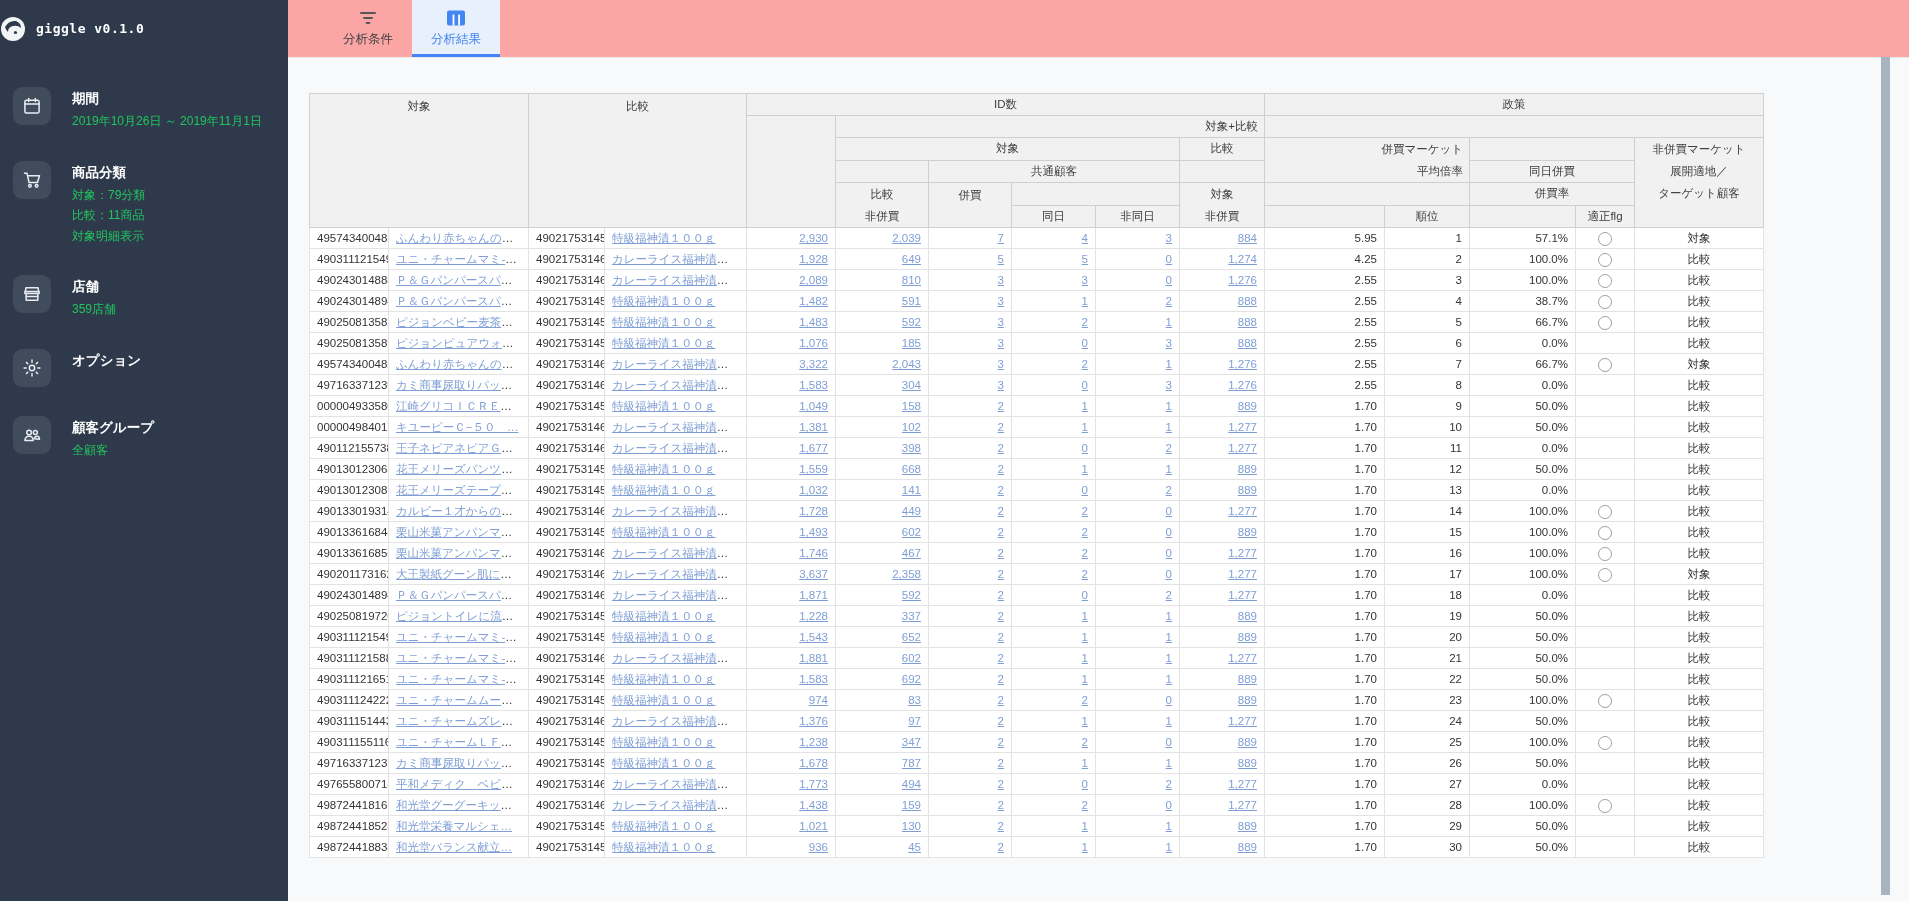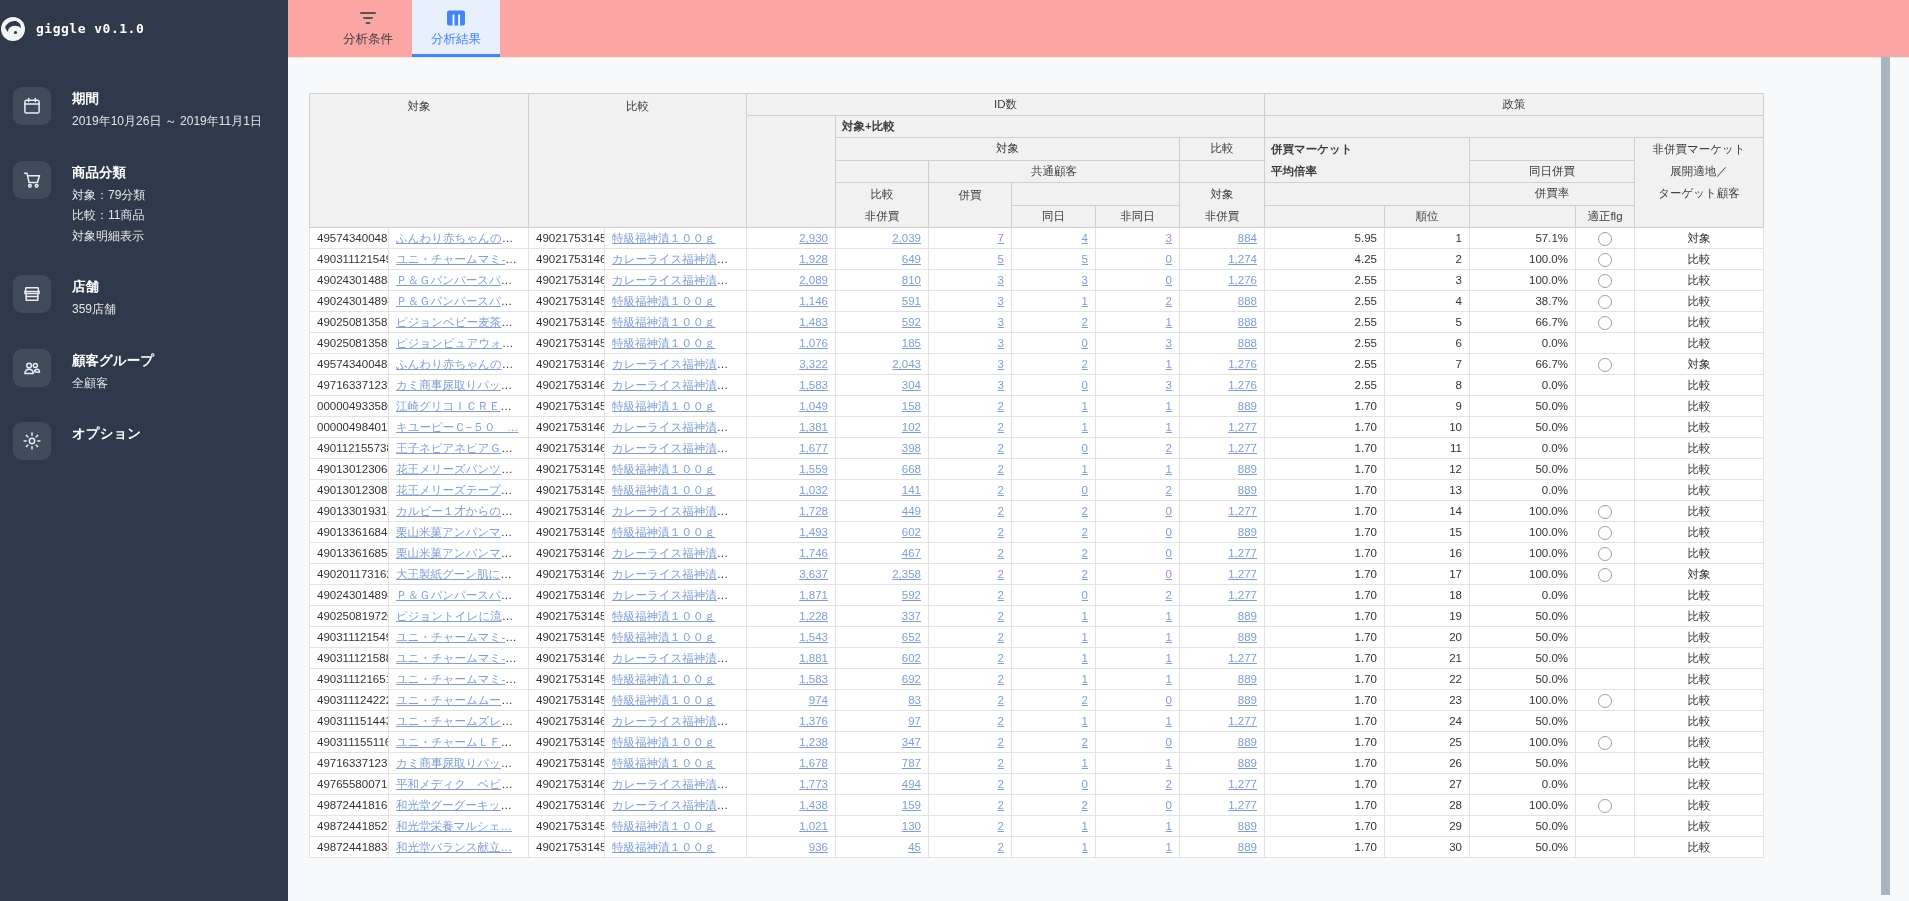--- a/index.html
+++ b/index.html
@@ -13,37 +13,37 @@
   .logo-row{height:57px;display:flex;align-items:center;gap:10px;}
   .logo-mark{width:26px;height:26px;flex:0 0 26px;}
   .logo-text{color:#fff;font-family:"DejaVu Sans Mono","Liberation Mono",monospace;font-size:13px;font-weight:bold;letter-spacing:.5px;}
   .side-sections{margin-top:30px;}
   .side-section{display:flex;padding:0 0 0 13px;margin-bottom:29px;cursor:pointer;}
   .icon-tile{width:38px;height:38px;flex:0 0 38px;border-radius:9px;background:rgba(255,255,255,.09);
     display:flex;align-items:center;justify-content:center;}
   .icon-tile svg{stroke:#e9edf3;fill:none;stroke-width:1.8;stroke-linecap:round;stroke-linejoin:round;}
   .side-body{margin-left:21px;padding-top:2px;min-width:0;}
   .side-title{color:#fff;font-size:13.5px;font-weight:bold;line-height:20px;margin-bottom:2px;}
-  .side-line{color:#e5e5e5;font-size:12px;line-height:20.5px;white-space:nowrap;}
+  .side-line{color:#22c55e;font-size:12px;line-height:20.5px;white-space:nowrap;}
   
   .topbar{position:absolute;left:288px;top:0;width:1826px;height:57px;background:#fca5a5;border-bottom:1px solid #e9eaec;z-index:2;}
   .tabs{position:absolute;left:36px;top:0;display:flex;height:57px;}
   .tab{width:88px;height:57px;box-sizing:border-box;display:flex;flex-direction:column;align-items:center;justify-content:center;gap:5px;
     font-size:12.5px;color:#3c4043;cursor:pointer;}
   .tab.active{background:#e8f0fe;color:#4285f4;border-bottom:3px solid #4285f4;padding-top:3px;}
   .top-actions{position:absolute;right:27px;top:0;height:57px;display:flex;align-items:center;gap:24px;}
   .avatar{width:30px;height:30px;border-radius:50%;cursor:pointer;
     background:radial-gradient(circle at 42% 38%, #d9c8ee 0%, #9aa3e2 30%, #5d6fc0 55%, #2c3a72 85%, #1f2a52 100%);}
   
   .main{position:absolute;left:288px;top:57px;width:1621px;height:848px;background:#f8f9fa;padding:36px 0 0 21px;box-sizing:border-box;}
   table{border-collapse:collapse;table-layout:fixed;width:1454px;background:#fff;font-size:11.5px;}
   th{background:#f1f1f1;font-weight:normal;color:#3d3d3d;border:1px solid #cfcfcf;padding:0 6px;height:21px;line-height:21px;text-align:center;}
   td{border:1px solid #e3e3e3;padding:0 7px;height:20px;line-height:20px;white-space:nowrap;overflow:hidden;}
   th.vtop{vertical-align:top;padding-top:2px;}
-  th.hleft{text-align:left;font-weight:bold;}
+  th.hleft{text-align:right;}
   th.two-line,th.three-line{line-height:22px;vertical-align:top;}
   td.num,th.num{text-align:right;}
   td.center{text-align:center;}
   .ellip{text-overflow:ellipsis;}
   a.lnk{color:#7f9ed5;text-decoration:underline;cursor:pointer;}
   .radio{display:inline-block;width:12px;height:12px;border:1.5px solid #9aa0a6;border-radius:50%;background:#fff;vertical-align:middle;cursor:pointer;}
   
   .ic-act{cursor:pointer;display:block;}
   .scroll-thumb{position:absolute;right:19px;top:57px;width:9px;height:838px;background:#a8b5c0;z-index:4;cursor:pointer;}
 </style>
@@ -99,40 +99,40 @@
           </svg>
         </span>
         <div class="side-body">
           <div class="side-title">店舗</div>
           <div class="side-line">359店舗</div>
         </div>
       </div>
       <div class="side-section">
         <span class="icon-tile">
           <svg width="20" height="20" viewBox="0 0 24 24">
+            <circle cx="12" cy="12" r="3.2"></circle>
+            <path d="M12 2.5 V5 M12 19 V21.5 M2.5 12 H5 M19 12 H21.5 M5.3 5.3 L7 7 M17 17 L18.7 18.7 M18.7 5.3 L17 7 M7 17 L5.3 18.7"></path>
+          </svg>
+        </span>
+        <div class="side-body">
+          <div class="side-title">オプション</div>
+        </div>
+      </div>
+      <div class="side-section">
+        <span class="icon-tile">
+          <svg width="20" height="20" viewBox="0 0 24 24">
             <circle cx="8.5" cy="9" r="2.8"></circle>
             <circle cx="16" cy="9" r="2.4"></circle>
             <path d="M3.5 18.5 Q4 13.5 8.5 13.5 Q13 13.5 13.5 18.5 Z"></path>
             <path d="M14.8 16.5 Q15.5 13 19 13.5 Q21 14 21 17 Z"></path>
           </svg>
         </span>
         <div class="side-body">
           <div class="side-title">顧客グループ</div>
           <div class="side-line">全顧客</div>
-        </div>
-      </div>
-      <div class="side-section">
-        <span class="icon-tile">
-          <svg width="20" height="20" viewBox="0 0 24 24">
-            <circle cx="12" cy="12" r="3.2"></circle>
-            <path d="M12 2.5 V5 M12 19 V21.5 M2.5 12 H5 M19 12 H21.5 M5.3 5.3 L7 7 M17 17 L18.7 18.7 M18.7 5.3 L17 7 M7 17 L5.3 18.7"></path>
-          </svg>
-        </span>
-        <div class="side-body">
-          <div class="side-title">オプション</div>
         </div>
       </div>
     </div>
 </div>
 
 <div class="topbar">
   <div class="tabs">
     <div class="tab">
       <svg width="20" height="16" viewBox="0 0 20 16">
         <g stroke="#555" stroke-width="2" stroke-linecap="round">
@@ -291,21 +291,21 @@
           <td class="num">3</td>
           <td class="num">100.0%</td>
           <td class="center"><span class="radio"></span></td>
           <td class="center">比較</td>
         </tr>
         <tr>
           <td>4902430148948</td>
           <td class="ellip"><a class="lnk">Ｐ＆Ｇパンパースパン…</a></td>
           <td>4902175314592</td>
           <td class="ellip"><a class="lnk">特級福神漬１００ｇ</a></td>
-          <td class="num"><a class="lnk">1,146</a></td>
+          <td class="num"><a class="lnk">1,482</a></td>
           <td class="num"><a class="lnk">591</a></td>
           <td class="num"><a class="lnk">3</a></td>
           <td class="num"><a class="lnk">1</a></td>
           <td class="num"><a class="lnk">2</a></td>
           <td class="num"><a class="lnk">888</a></td>
           <td class="num">2.55</td>
           <td class="num">4</td>
           <td class="num">38.7%</td>
           <td class="center"><span class="radio"></span></td>
           <td class="center">比較</td>

